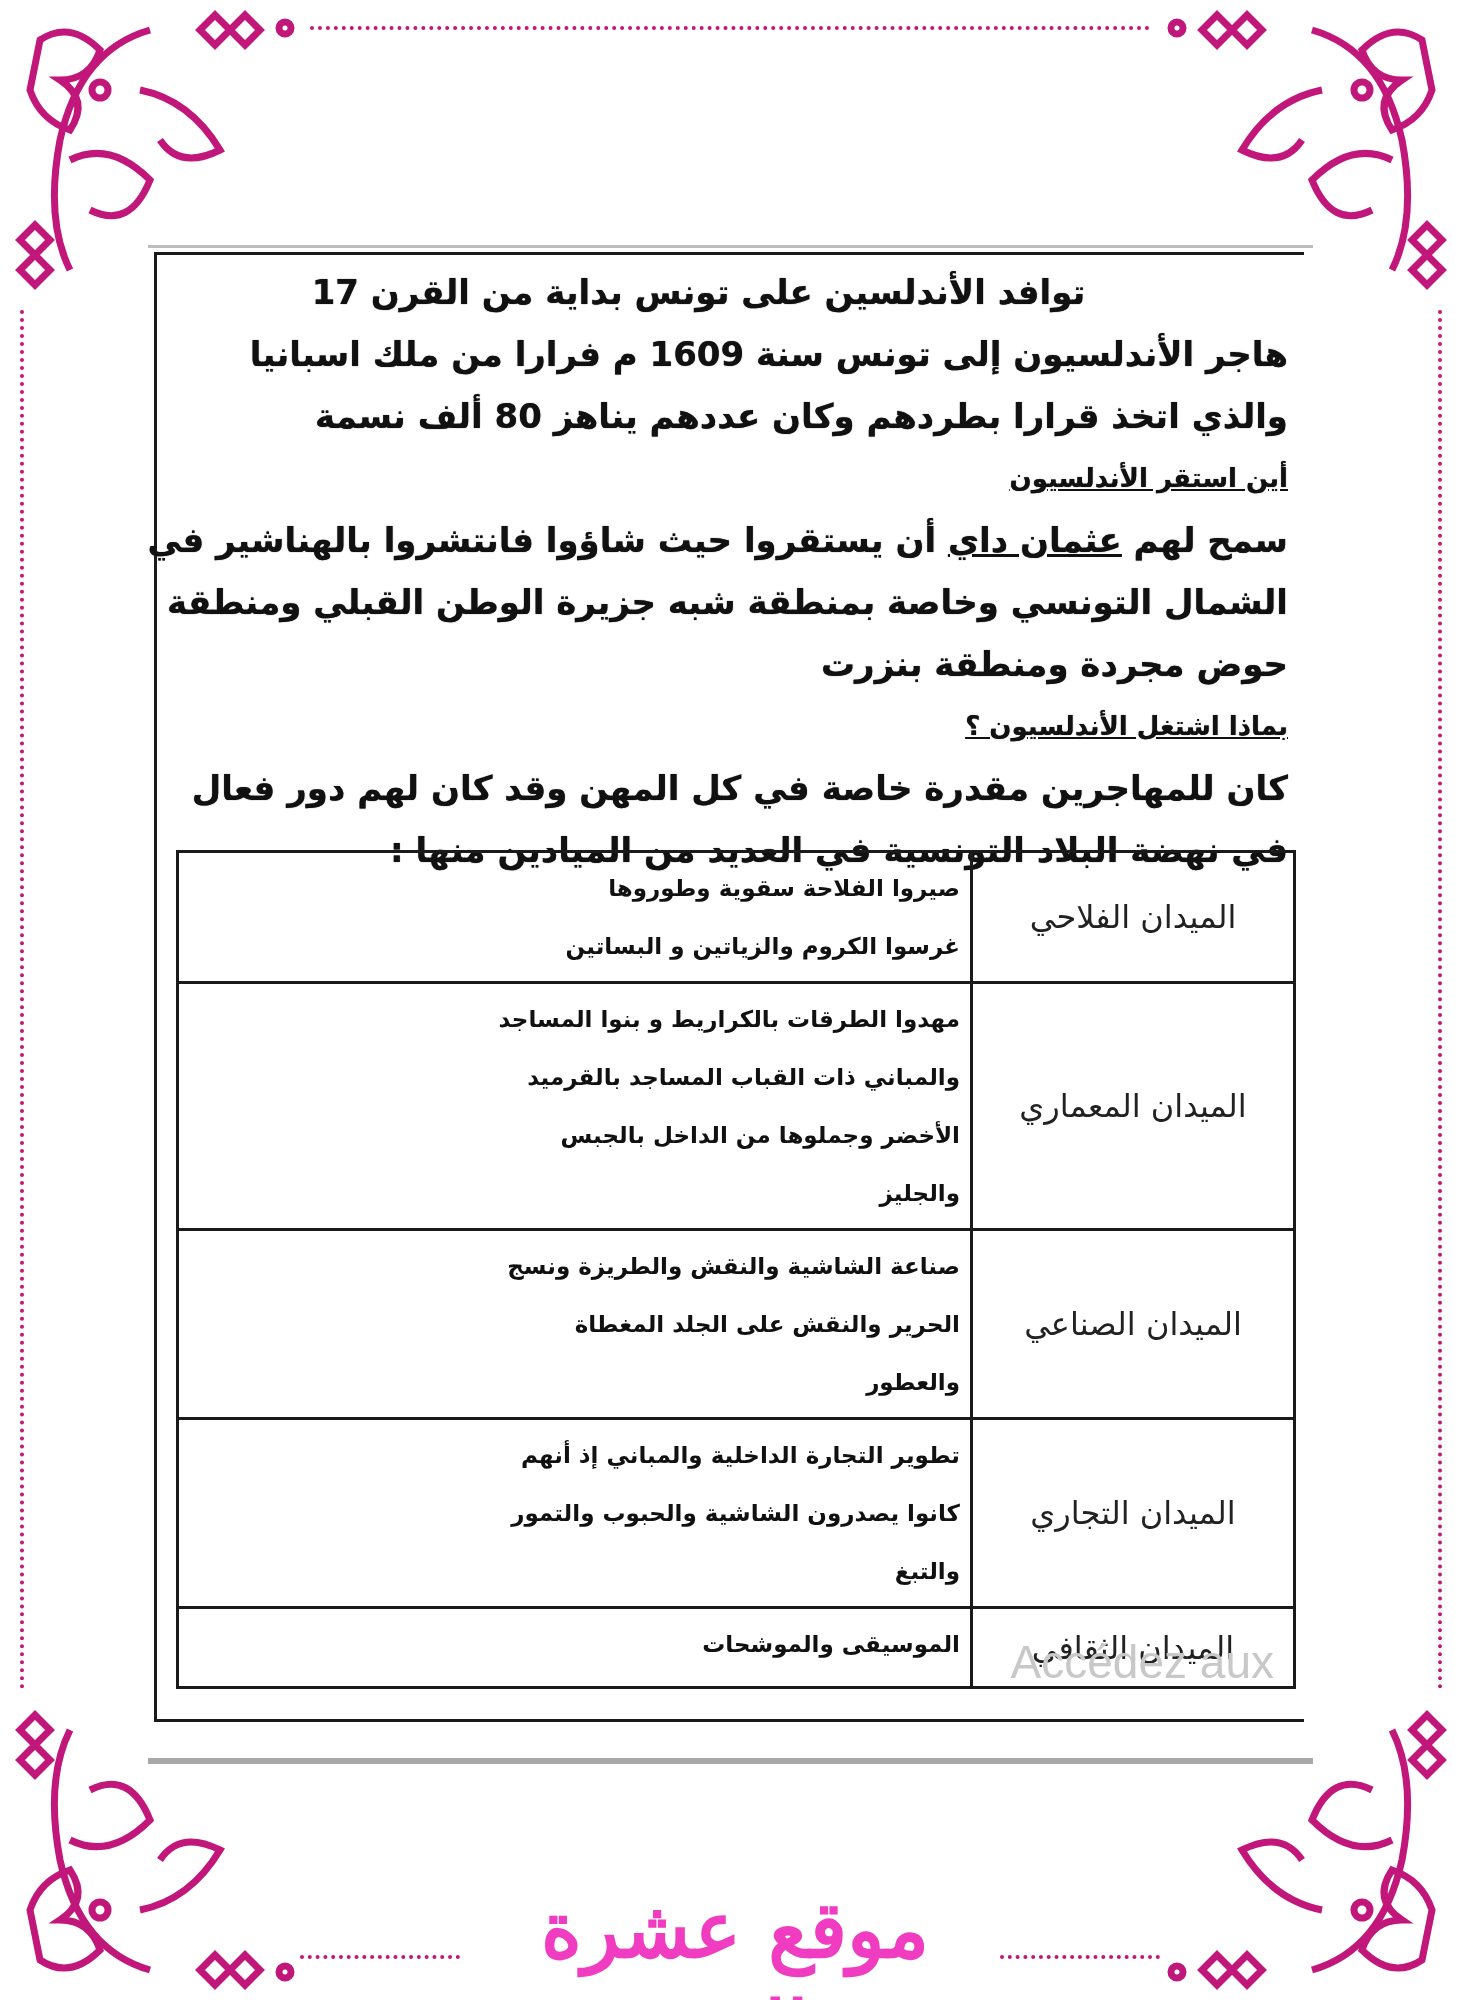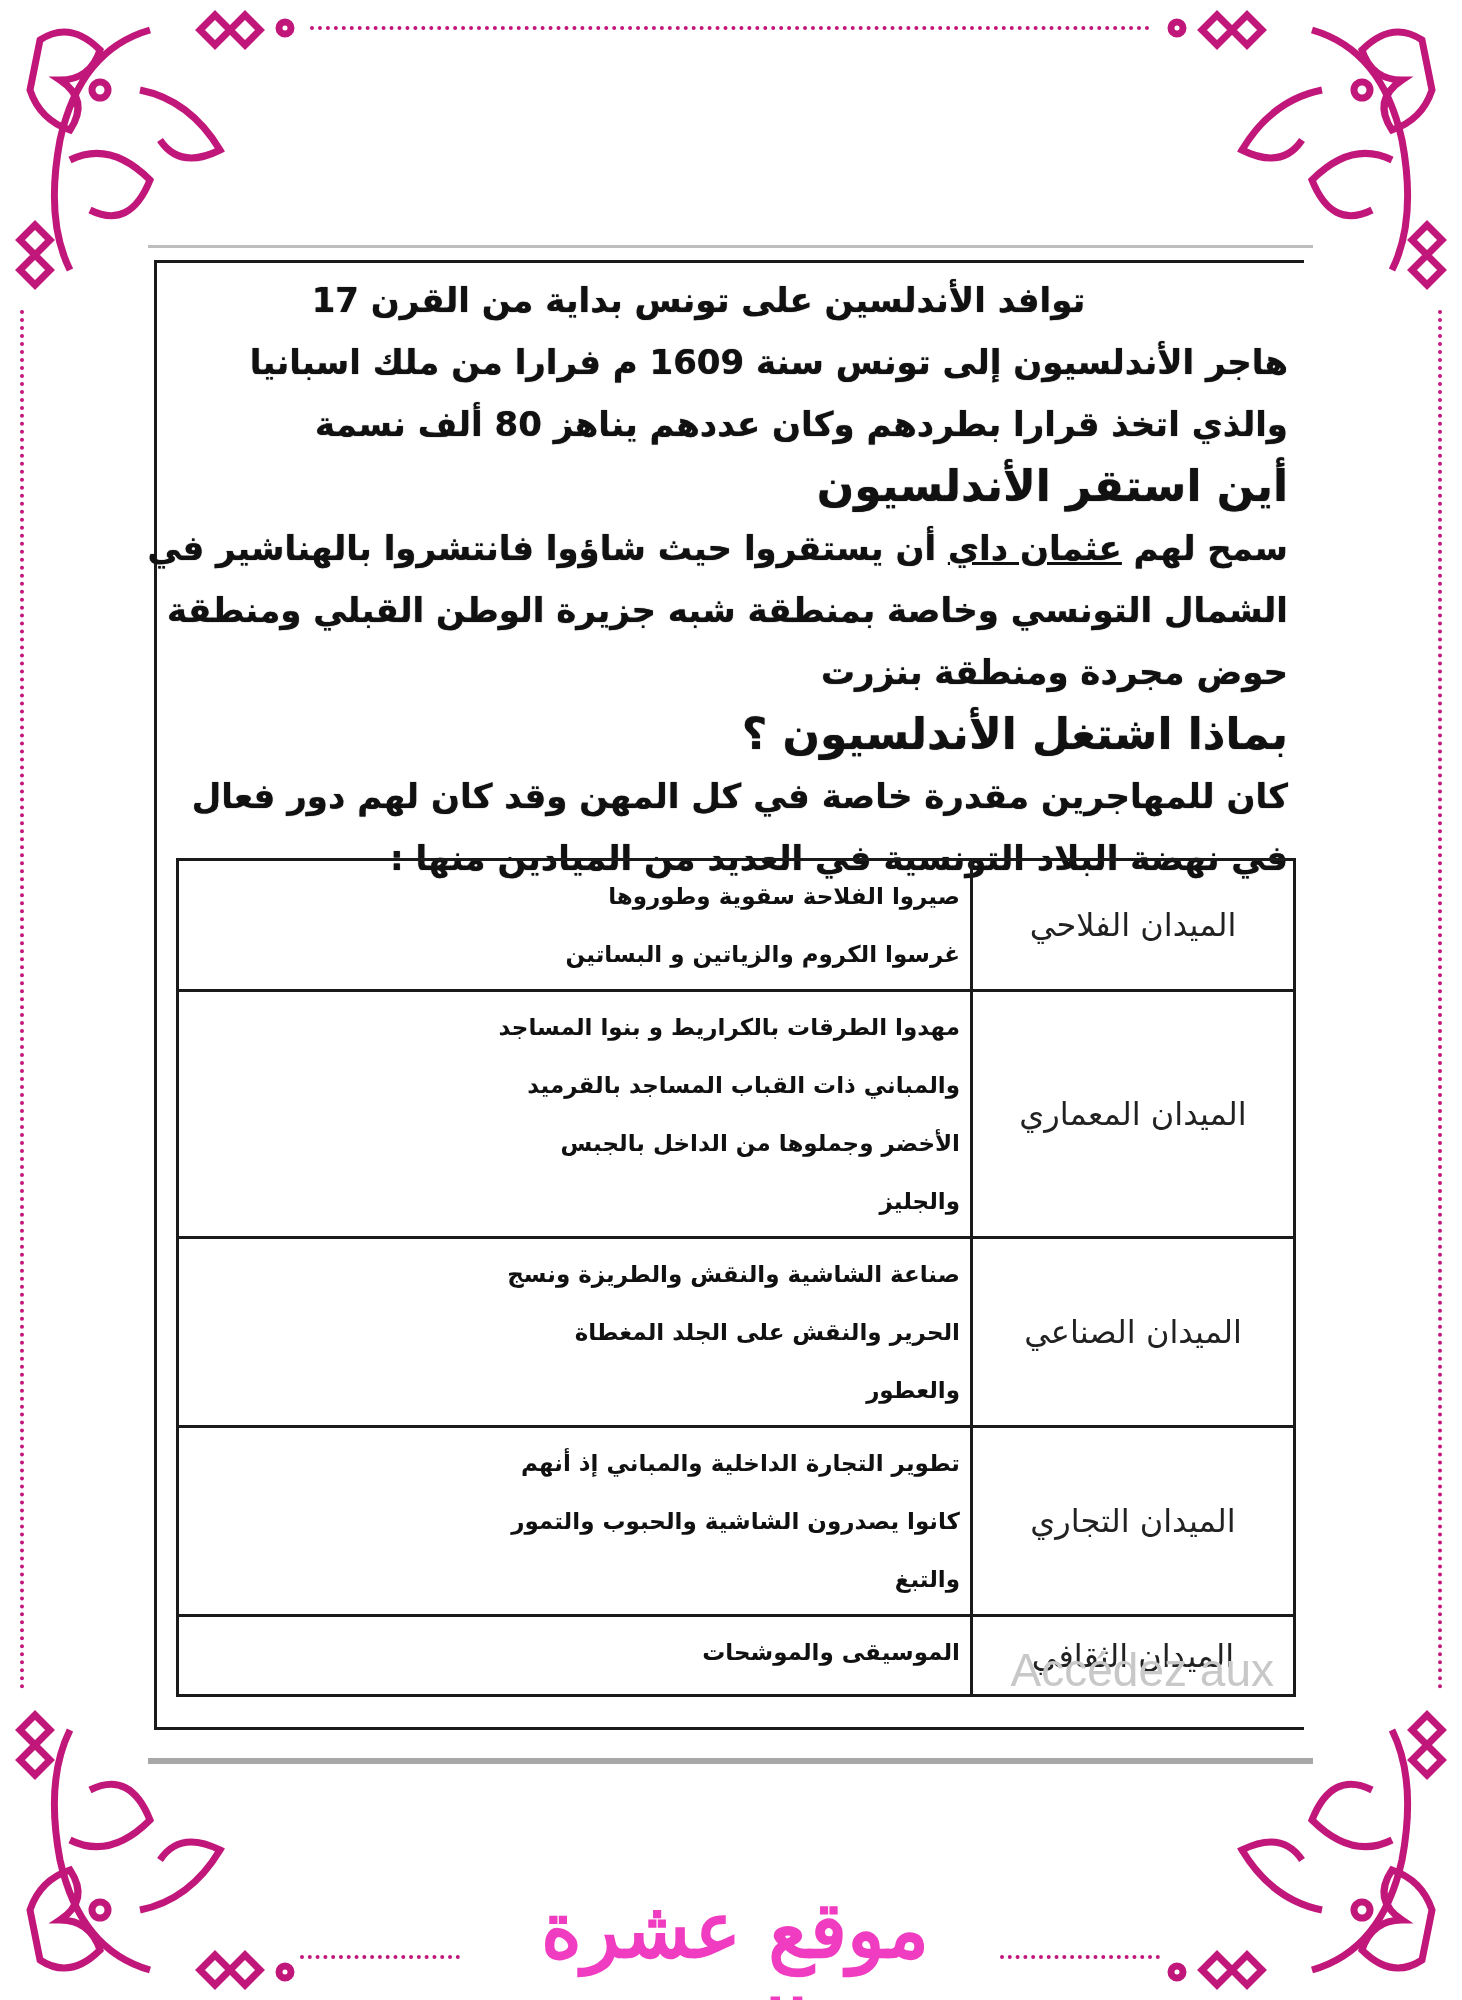--- a/index.html
+++ b/index.html
@@ -2,25 +2,25 @@
 <html><head>
   <meta charset="utf-8">
   <style>
     html,body{margin:0;padding:0;}
     body{width:1462px;height:2000px;background:#ffffff;position:relative;overflow:hidden;font-family:"DejaVu Sans",sans-serif;}
     .frame-dots-h{position:absolute;height:0;border-top:4px dotted #c2177a;}
     .frame-dots-v{position:absolute;width:0;border-left:4px dotted #c2177a;}
     .corner{position:absolute;width:300px;height:300px;}
     .corner svg{width:100%;height:100%;}
     .sheet{position:absolute;left:148px;top:245px;width:1165px;height:1510px;background:#fff;border-top:3px solid #bdbdbd;border-bottom:6px solid #a8a8a8;}
-    .doc{position:absolute;left:6px;top:12px;width:1150px;height:1470px;border:3px solid #1a1a1a;border-right:none;box-sizing:border-box;direction:rtl;}
+    .doc{position:absolute;left:6px;top:4px;width:1150px;height:1470px;border:3px solid #1a1a1a;border-right:none;box-sizing:border-box;direction:rtl;}
     .doc-inner{padding:6px 16px 0 12px;}
     .line{font-family:"DejaVu Sans",sans-serif;font-weight:bold;color:#111;font-size:34px;line-height:62px;white-space:nowrap;text-align:right;text-shadow:0 0 1px #333;}
     .title{text-align:center;padding-right:60px;}
-    .sub{font-size:44px;}
+    .sub{font-size:26px;text-decoration:underline;}
     .underline{text-decoration:underline;}
     table.fields{position:absolute;top:595px;right:8px;width:1120px;border-collapse:collapse;direction:rtl;}
     table.fields td{border:3px solid #1a1a1a;vertical-align:middle;padding:6px 10px;}
     td.label{width:300px;text-align:center;font-size:32px;color:#222;}
     td.desc{font-size:23px;font-weight:bold;line-height:58px;text-align:right;color:#111;vertical-align:top !important;}
     .watermark{position:absolute;right:30px;bottom:30px;font-size:46px;color:#c8c8c8;direction:ltr;font-family:"Liberation Sans",sans-serif;}
     .footer{position:absolute;left:0;top:1880px;width:1462px;height:110px;}
     .footer-text{position:absolute;left:490px;top:0;width:490px;text-align:center;font-size:78px;color:#f03cc0;font-family:"DejaVu Serif",serif;font-weight:bold;direction:rtl;line-height:100px;}
   </style>
 </head>

